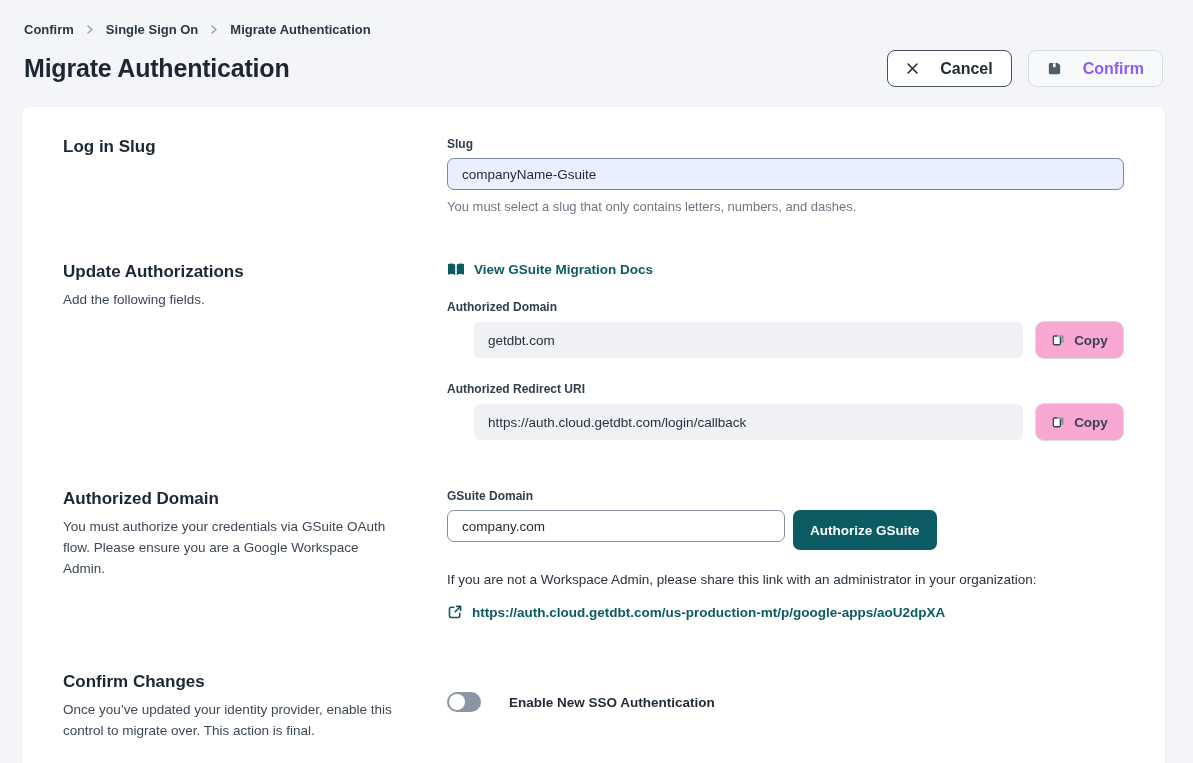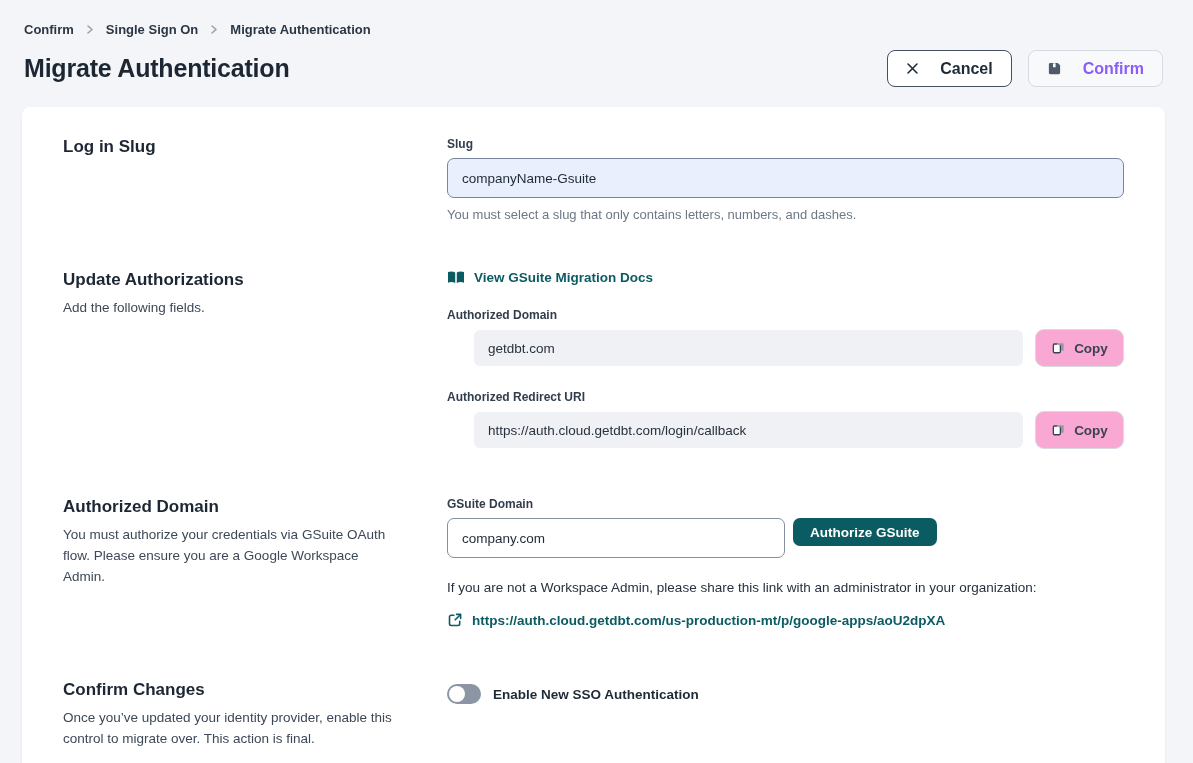--- a/index.html
+++ b/index.html
@@ -27,44 +27,44 @@
   .card { margin:20px 28px 0 22px; background:#ffffff; border-radius:8px;
           padding:30px 41px 34px 41px; box-shadow:0 1px 3px rgba(16,24,40,.06); }
   .section-row { display:flex; margin-bottom:48px; }
   .section-row:last-child { margin-bottom:0; }
   .col-left { width:384px; flex-shrink:0; padding-right:40px; }
   .col-right { flex:1; min-width:0; }
   .section-heading { margin:0 0 8px 0; font-size:17px; font-weight:700; color:#1c2733; }
   .section-desc { margin:0; font-size:13.5px; line-height:1.55; color:#3d4857; max-width:332px; }
 
   .field-label { display:block; font-size:12px; font-weight:700; color:#323d4c; margin-bottom:7px; }
-  .text-input { width:100%; height:40px; border:1px solid #848e9e; border-radius:7px;
+  .text-input { width:100%; height:32px; border:1px solid #848e9e; border-radius:7px;
                 padding:0 14px; font-size:13.5px; font-family:inherit; color:#1f2a37; background:#fff; }
   .slug-input { background:#e9effc; border-color:#79859a; }
   .help-text { margin:9px 0 0 0; font-size:13px; color:#6d7885; }
 
   .docs-link { display:inline-flex; align-items:center; gap:9px; margin-bottom:23px;
                font-size:13.5px; font-weight:700; color:#0b5b63; text-decoration:none; cursor:pointer; }
   .readonly-row { display:flex; gap:12px; align-items:center; margin-bottom:23px;margin-left:27px; }
   .readonly-row.last { margin-bottom:0; }
   .readonly-field { flex:1; height:36px; background:#f0f1f4; border-radius:6px;
                     display:flex; align-items:center; padding:0 14px; font-size:13.5px; color:#27313f; }
   .copy-btn { width:89px; height:38px; background:#f9a8d4; border:1px solid #d6dbe2; border-radius:9px;
               display:inline-flex; align-items:center; justify-content:center; gap:8px;
               font-size:13.5px; font-weight:600; color:#39434f; font-family:inherit; cursor:pointer; flex-shrink:0; }
 
   .gsuite-row { display:flex; gap:8px; }
   .gsuite-input { width:338px; }
-  .authorize-btn { height:28px; padding:0 17px; background:#0b5b63; color:#ffffff; border:none;
+  .authorize-btn { height:40px; padding:0 17px; background:#0b5b63; color:#ffffff; border:none;
                    border-radius:7px; font-size:13.5px; font-weight:700; font-family:inherit; cursor:pointer; }
   .admin-note { margin:22px 0 9px 0; font-size:13.5px; color:#27313f; }
   .share-link { display:inline-flex; align-items:center; gap:9px; font-size:13.5px; font-weight:700;
                 color:#0b5b63; text-decoration:none; cursor:pointer;margin-top:8px; }
 
-  .toggle-row { display:flex; align-items:center; gap:12px; margin-top:4px; }
+  .toggle-row { display:flex; align-items:center; gap:28px; margin-top:20px; }
   .toggle { position:relative; width:34px; height:20px; border-radius:11px; background:#8b95a4; cursor:pointer; flex-shrink:0; }
   .toggle-knob { position:absolute; left:2px; top:2px; width:16px; height:16px; border-radius:50%; background:#ffffff; }
   .toggle-label { font-size:13.5px; font-weight:700; color:#1f2a37; }
 </style>
 </head>
 <body>
 
 <header class="page-header">
   <nav class="breadcrumb">
     <span class="crumb">Confirm</span>

